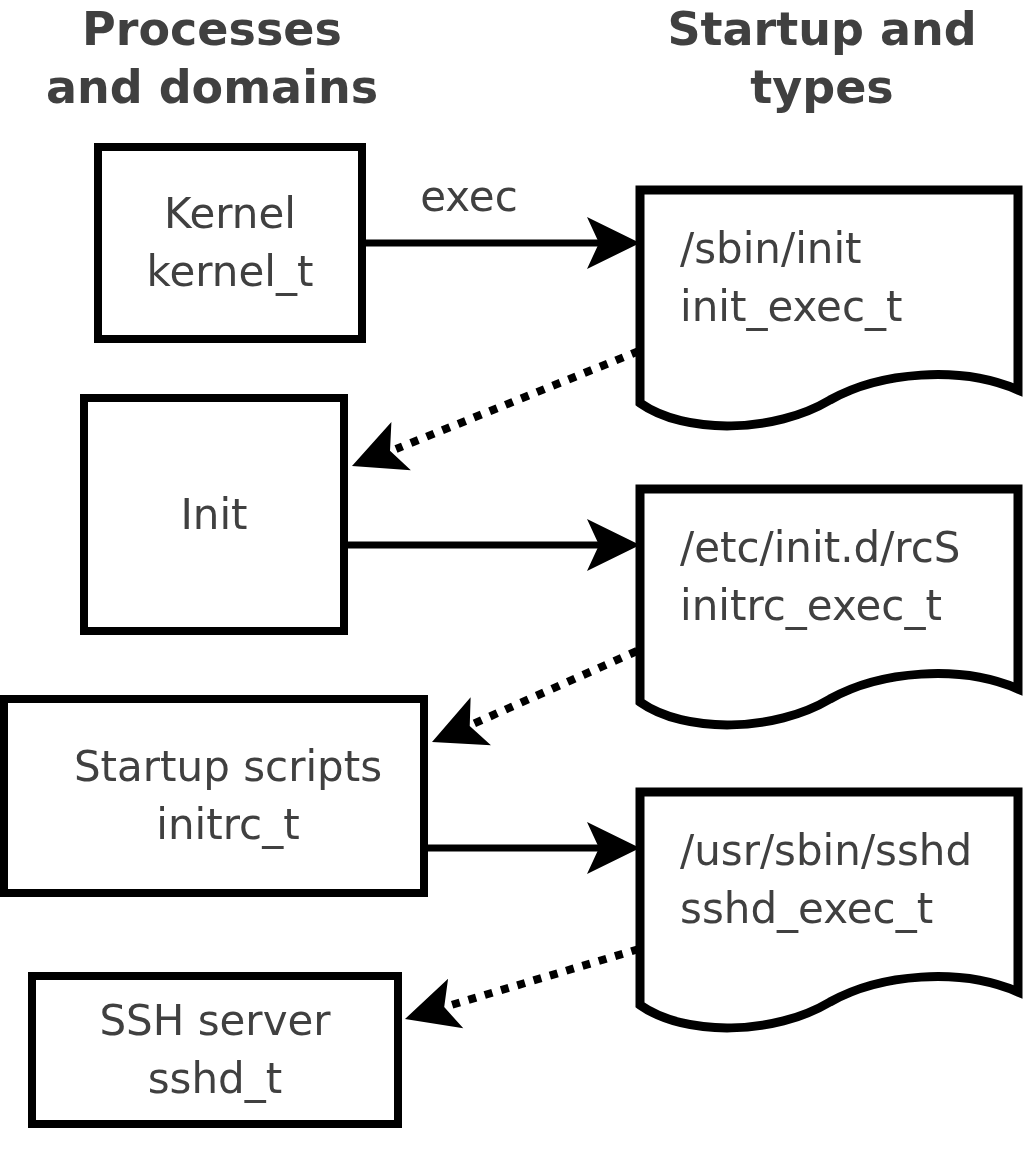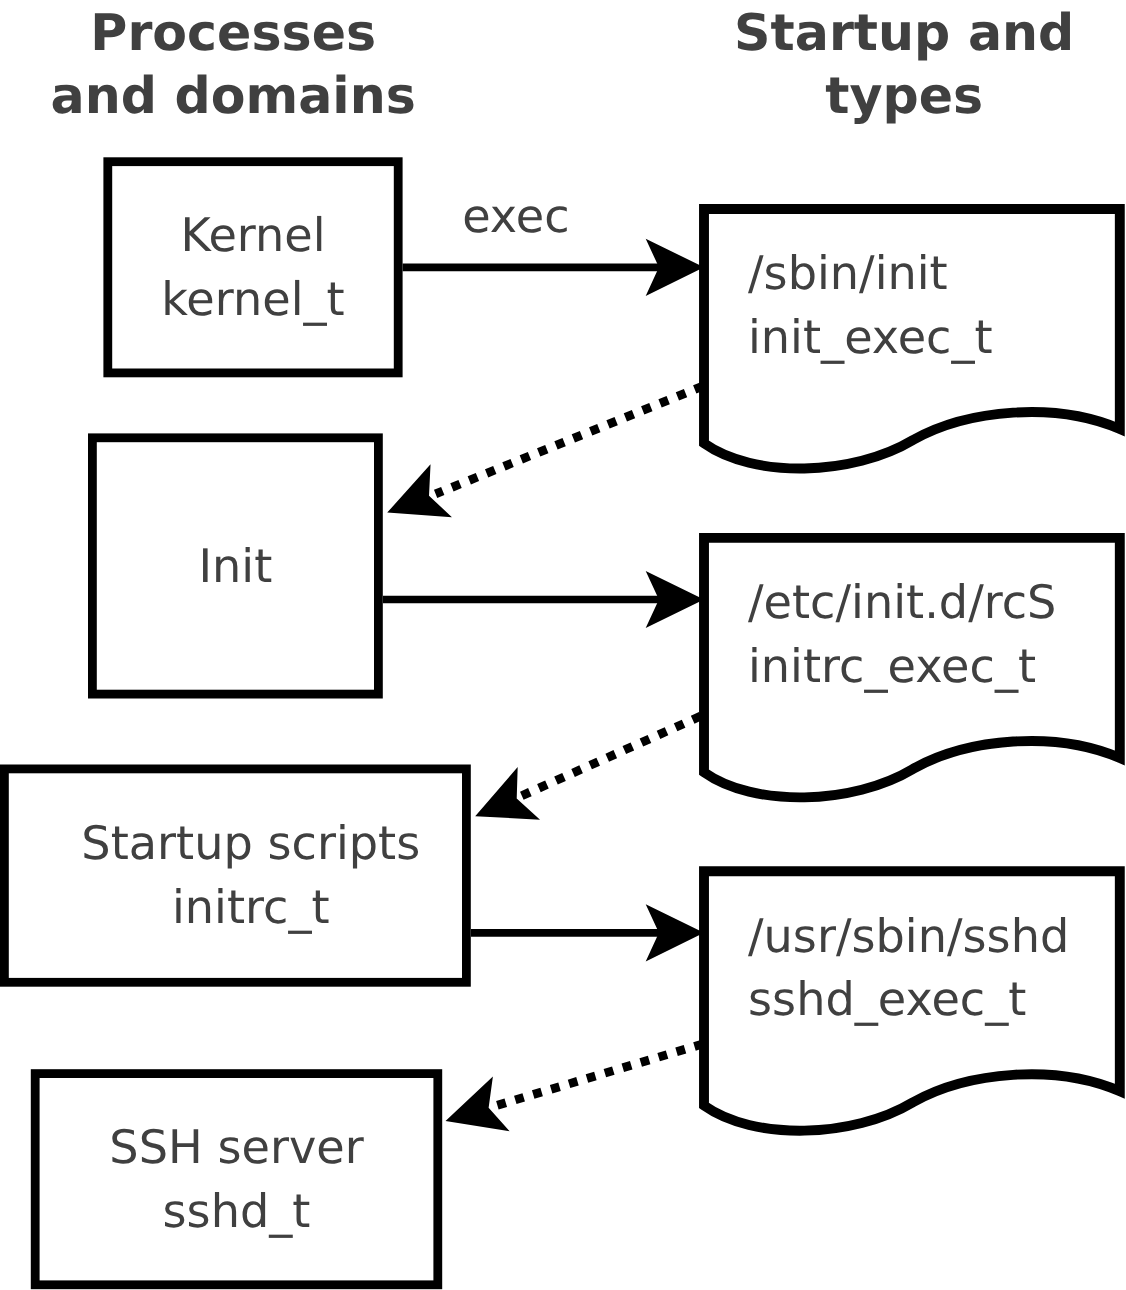--- a/index.html
+++ b/index.html
@@ -41,21 +41,21 @@
     display: flex;
     flex-direction: column;
     justify-content: center;
     text-align: center;
     font-size: 42px;
     line-height: 58px;
   }
   .pbox-kernel  { left: 78px;  top: 143px; width: 272px; height: 200px; margin-left: 16px; }
   .pbox-init    { left: 80px;  top: 394px; width: 268px; height: 241px; }
   .pbox-initrc  { left: 0px;   top: 695px; width: 428px; height: 202px; padding-left: 28px; }
-  .pbox-sshd    { left: 28px;  top: 972px; width: 374px; height: 200px; }
+  .pbox-sshd    { left: 28px;  top: 972px; width: 374px; height: 156px; }
   .doctext {
     position: absolute;
     left: 680px;
     width: 362px;
     text-align: left;
     font-size: 42px;
     line-height: 58px;
     white-space: nowrap;
   }
   .doctext-1 { top: 220px; }

